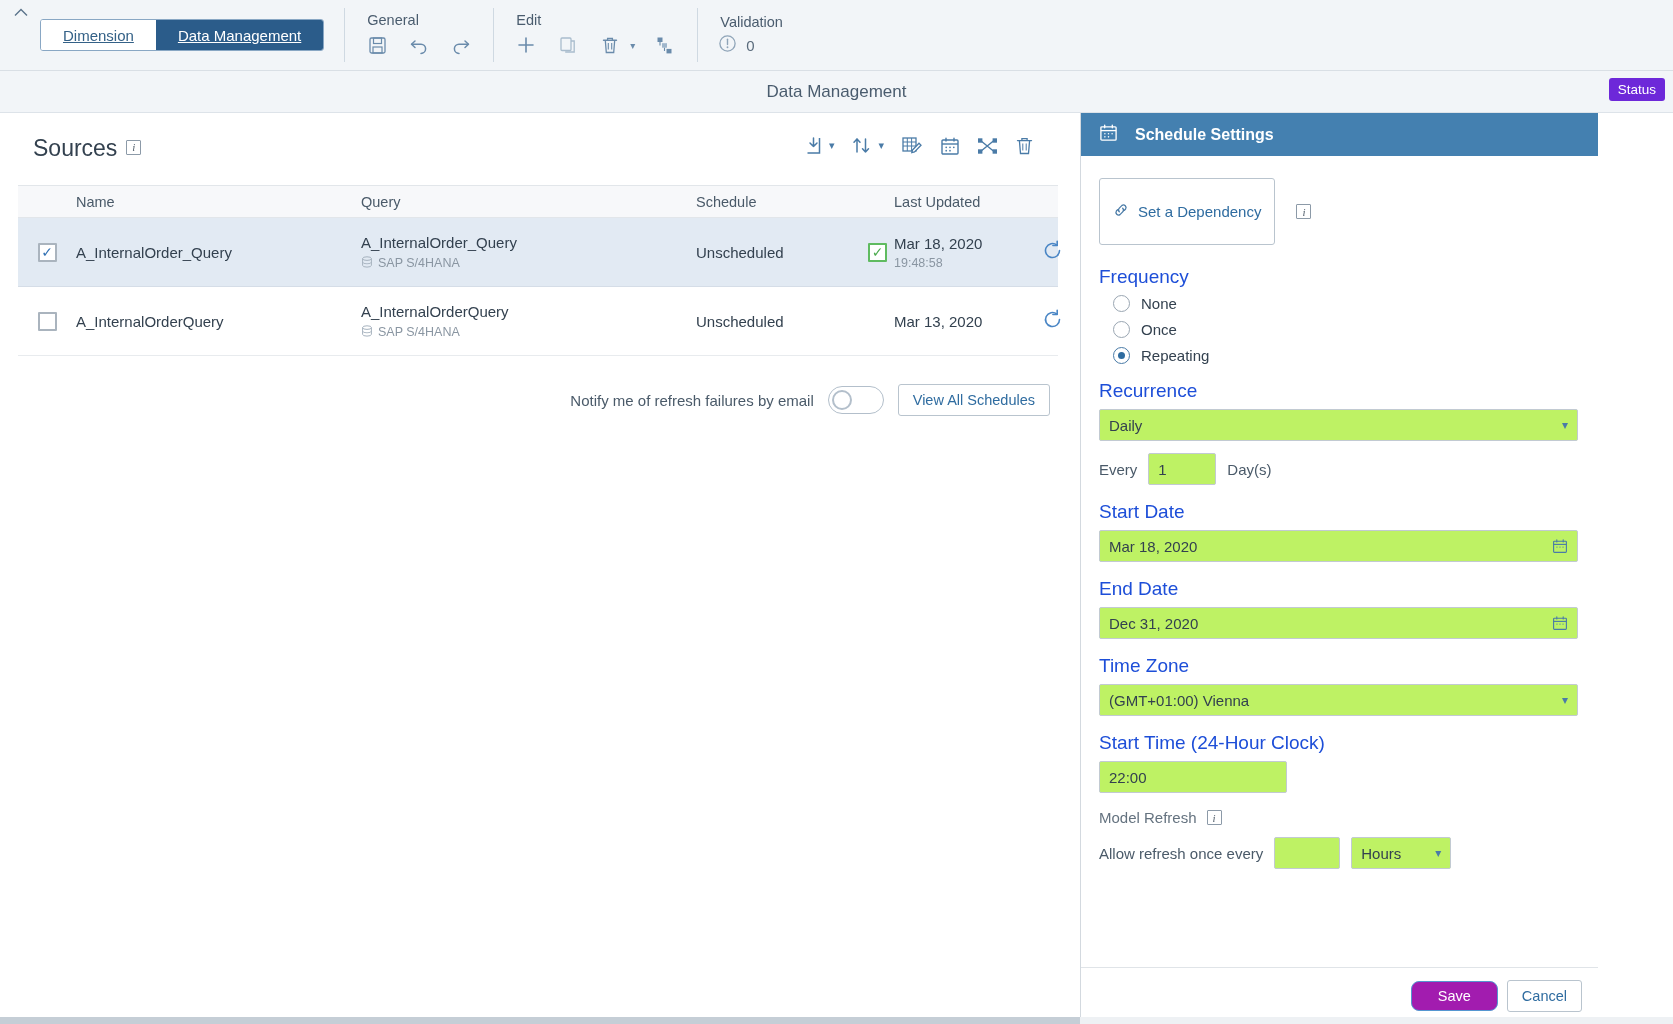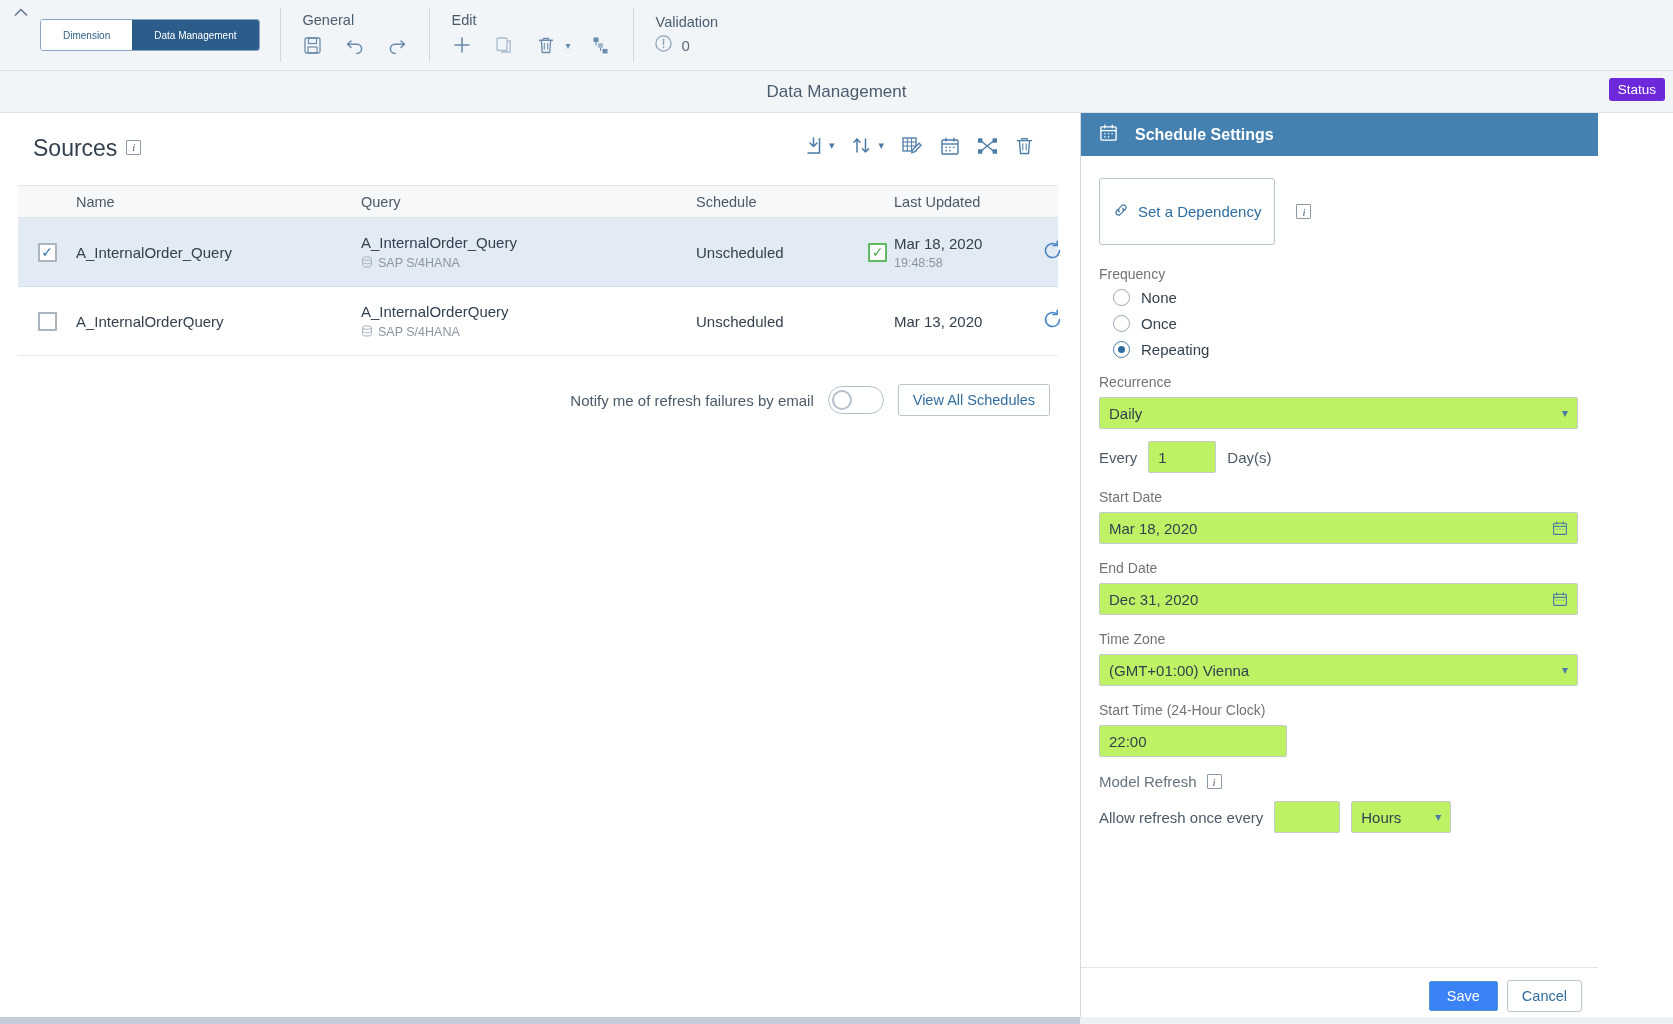--- a/index.html
+++ b/index.html
@@ -22,22 +22,22 @@
   .collapse-chevron {
     width: 34px; margin-left: 4px; display: flex; align-items: center; justify-content: center;
     color: #5b738b; font-size: 15px; cursor: pointer; align-self: flex-start; padding-top: 8px;
   }
   .seg-group {
     display: flex; border: 1px solid #89a7c4; border-radius: 3px; overflow: hidden;
     height: 32px; margin-left: 2px; background: #fff;
   }
   .seg {
     display: flex; align-items: center; justify-content: center;
-    padding: 0 22px; font-size: 10px; cursor: pointer;
-    color: #346187; background: #ffffff; white-space: nowrap;
+    padding: 0 22px; font-size: 15px; cursor: pointer;
+    color: #346187; background: #ffffff; white-space: nowrap; text-decoration: underline;
   }
   .seg.active { background: #2b5c8a; color: #ffffff; }
   .tb-sep { width: 1px; height: 54px; background: #cfd9e2; margin: 0 20px; }
   .tb-group { display: flex; flex-direction: column; justify-content: center; height: 60px; }
   .tb-group-title { font-size: 14.5px; color: #4a5c6e; margin-bottom: 4px; padding-left: 2px; }
   .tb-icons { display: flex; align-items: center; gap: 18px; height: 26px; }
   .tb-ico {
     width: 24px; height: 24px; display: flex; align-items: center; justify-content: center;
     color: #6a8bab; cursor: pointer;
   }
@@ -139,31 +139,31 @@
     height: 43px; background: #4480b0; color: #ffffff;
     display: flex; align-items: center; gap: 17px; padding-left: 18px; flex: none;
   }
   .panel-head .ph-title { font-size: 16px; font-weight: bold; }
   .panel-body { flex: 1; overflow: hidden; padding: 22px 20px 0 18px; }
   .panel-foot {
     height: 57px; border-top: 1px solid #e0e4e8; flex: none;
     display: flex; align-items: center; justify-content: flex-end; gap: 9px; padding-right: 16px;
   }
   .btn-primary {
-    background: #3b82f6; color: #ffffff; border: 1px solid #5596d0;
-    font-size: 14.5px; padding: 6px 17px; border-radius: 2px; cursor: pointer;
+    background: #a21caf; color: #ffffff; border: 1px solid #5596d0;
+    font-size: 14.5px; padding: 6px 26px; border-radius: 8px; cursor: pointer;
     font-family: "Liberation Sans", sans-serif;
   }
   .dep-row { display: flex; align-items: center; gap: 12px; margin-bottom: 21px; }
   .dep-btn {
     display: flex; align-items: center; gap: 9px;
     border: 1px solid #b9c4ce; background: #ffffff; color: #2f6ca0;
     font-size: 15px; padding: 23px 13px; border-radius: 3px; cursor: pointer;
   }
-  .fld-label { font-size: 14px; color: #737373; margin-bottom: 7px; }
+  .fld-label { font-size: 19px; color: #1d4ed8; margin-bottom: 7px; }
   .radio-line { display: flex; align-items: center; gap: 11px; margin: 0 0 9px 14px; cursor: pointer; }
   .radio {
     width: 17px; height: 17px; border-radius: 50%; border: 1px solid #9aa6b2; background: #fff;
     display: flex; align-items: center; justify-content: center; flex: none;
   }
   .radio.on { border-color: #4a7ba7; }
   .radio.on::after { content: ""; width: 7px; height: 7px; border-radius: 50%; background: #2f6ca0; }
   .radio-text { font-size: 15px; color: #33414f; }
   .grp { margin-bottom: 16px; }
   .inp {

